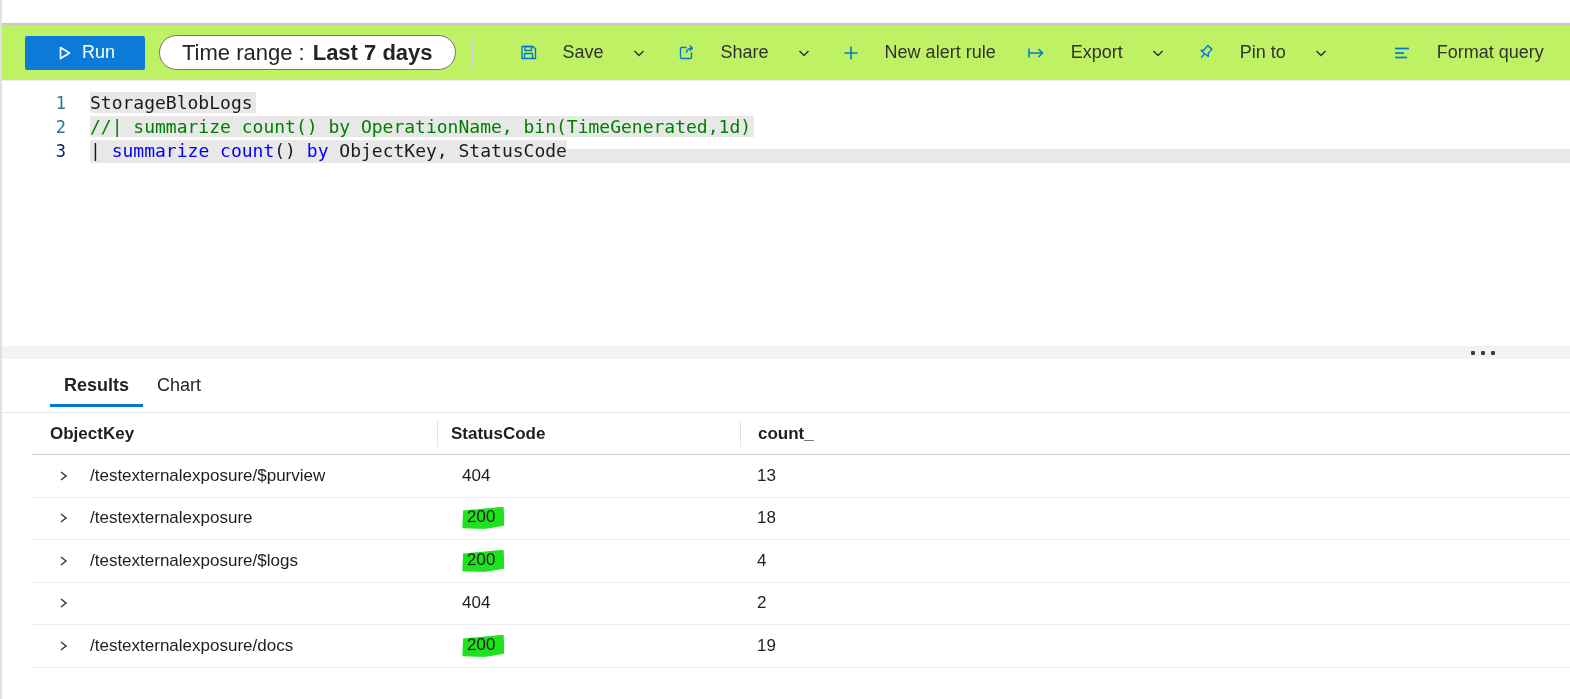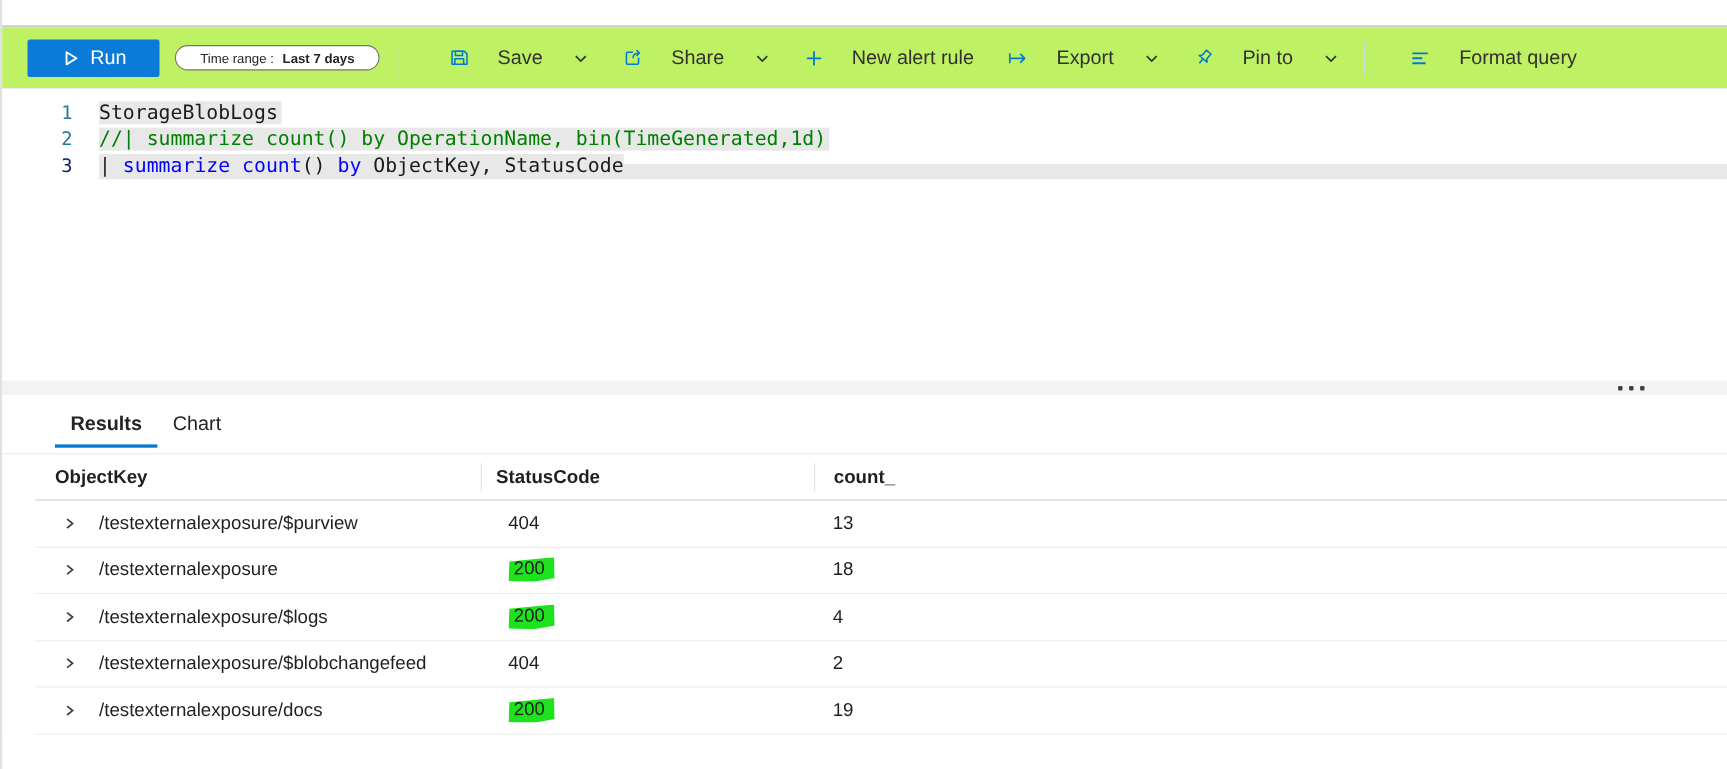--- a/index.html
+++ b/index.html
@@ -12,22 +12,22 @@
   .top-strip { height:25px; background:#fff; border-bottom:2px solid #c9c9c9; }
 
   
   .toolbar { height:56px; display:flex; align-items:center; padding-left:23px;
              background:#bef264; border-bottom:1px solid #ededed; }
   .run-btn { display:flex; align-items:center; justify-content:center; gap:9px;
              width:120px; height:34px; background:var(--run_button,#0c7bd8);
              color:#fff; border:none; border-radius:2px; font-size:18px;
              font-family:inherit; cursor:pointer; }
   .time-pill { display:flex; align-items:center; gap:8px; margin-left:14px;
-               height:23px; padding:0 22px; background:#fff;
-               border:1px solid #757575; border-radius:18px; font-size:12px;
+               height:35px; padding:0 22px; background:#fff;
+               border:1px solid #757575; border-radius:18px; font-size:22px;
                font-family:inherit; color:#252423; cursor:pointer; white-space:nowrap; }
   .time-pill .tr-value { font-weight:bold; }
   .vdiv { width:1px; height:30px; background:#d6d6d6; margin:0 16px; }
   .tb-btn { display:flex; align-items:center; gap:25px; margin-left:30px;
             background:none; border:none; font-size:18px; font-family:inherit;
             color:#323130; cursor:pointer; white-space:nowrap; }
   .tb-btn:first-of-type { margin-left:0; }
   .tb-btn svg { display:block; }
   .chev { margin-left:2px; }
 
@@ -244,21 +244,20 @@
         <div class="gc3">4</div>
       </div>
 
       <div class="gr grow">
         <div class="gc1">
           <button class="expander">
             <svg width="14" height="14" viewBox="0 0 14 14">
                 <polyline points="5,3 10,7 5,11" fill="none" stroke="#3b3a39" stroke-width="1.5"></polyline>
               </svg>
           </button>
-          <span class="key">/testexternalexposure/$blobchangefeed</span>
         </div>
         <div class="gc2"><span class="status">404</span></div>
         <div class="gc3">2</div>
       </div>
 
       <div class="gr grow">
         <div class="gc1">
           <button class="expander">
             <svg width="14" height="14" viewBox="0 0 14 14">
                 <polyline points="5,3 10,7 5,11" fill="none" stroke="#3b3a39" stroke-width="1.5"></polyline>

